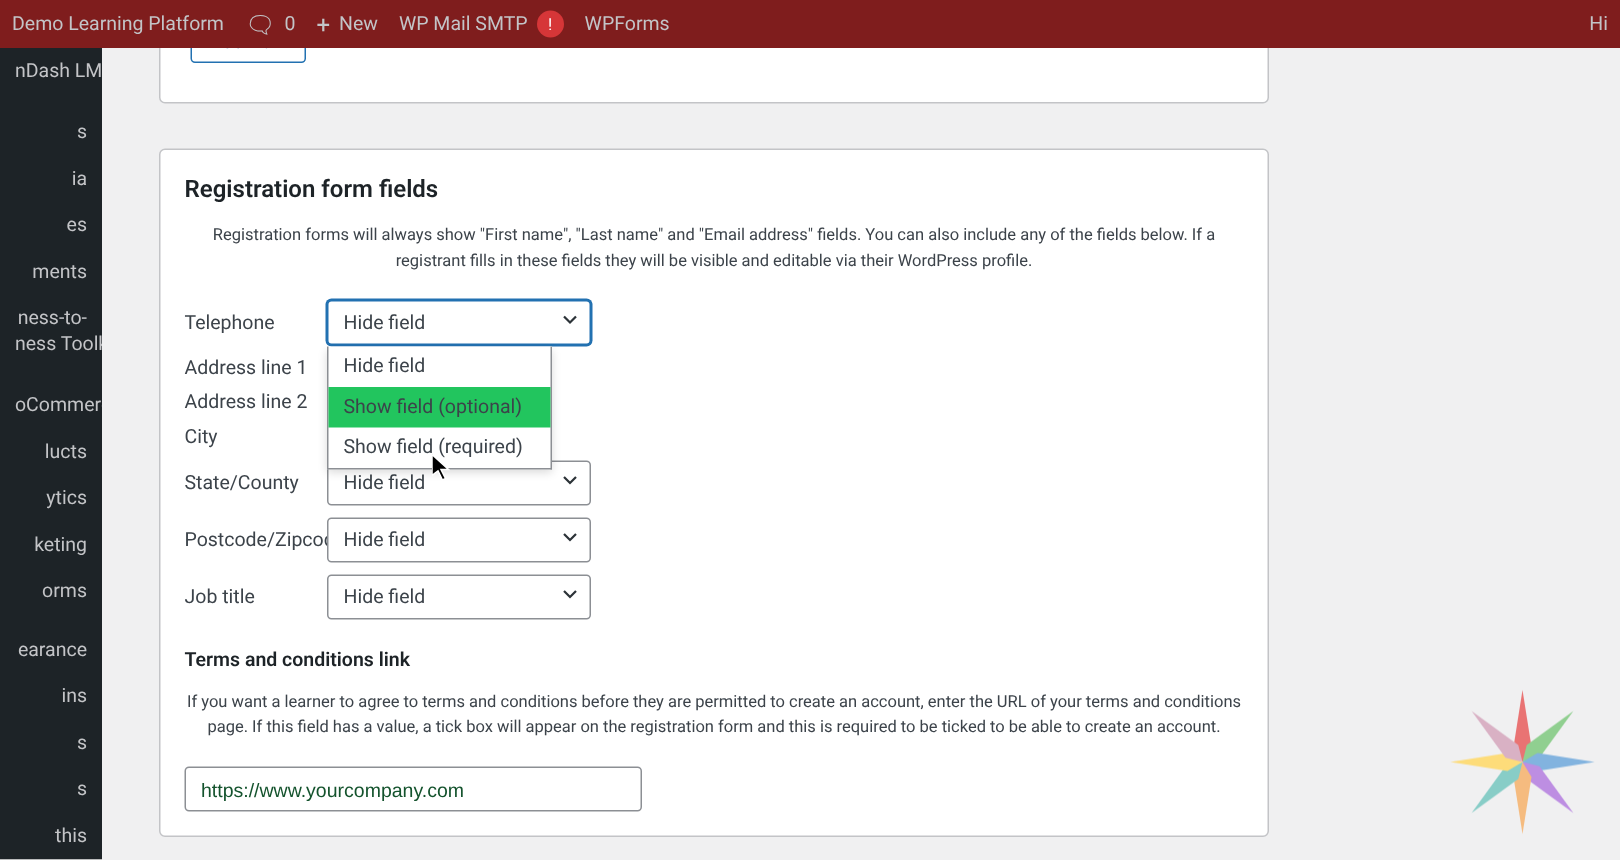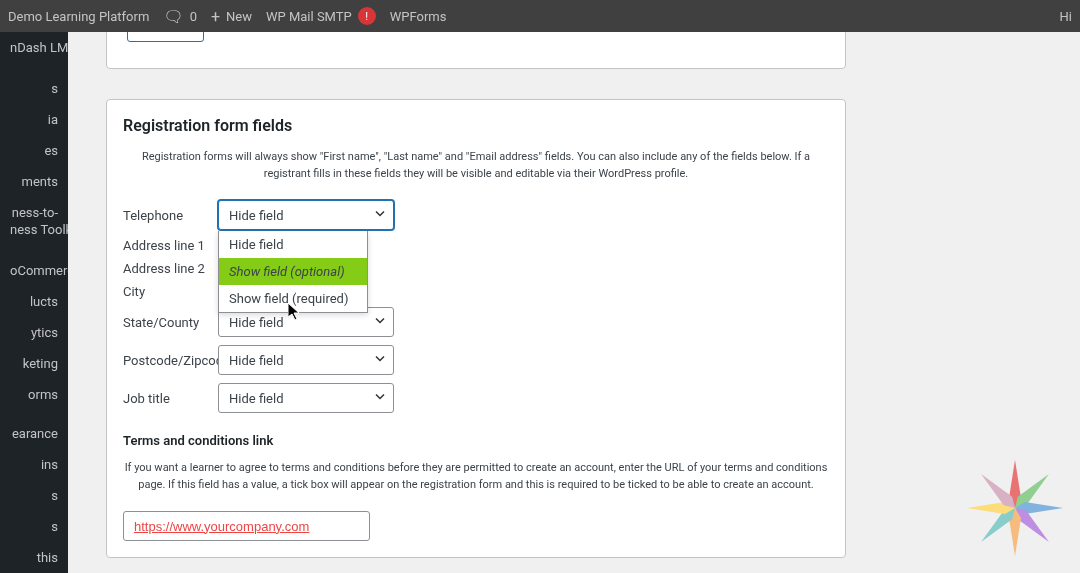--- a/index.html
+++ b/index.html
@@ -1,39 +1,39 @@
 <!DOCTYPE html>
 <html><head>
 <meta charset="utf-8">
 <style>
 * { box-sizing: border-box; margin: 0; padding: 0; }
 body { font-family: -apple-system, BlinkMacSystemFont, "Segoe UI", Roboto, sans-serif; font-size: 13px; color: #3c434a; background: #f0f0f1; overflow: hidden; }
-.adminbar { background: #404040; color: #c3c4c7; height: 32px; display: flex; align-items: center; justify-content: space-between; padding: 0 8px; font-size: 13px; }
+.adminbar { background: #7f1d1d; color: #c3c4c7; height: 32px; display: flex; align-items: center; justify-content: space-between; padding: 0 8px; font-size: 13px; }
 .adminbar-left { display: flex; align-items: center; gap: 14px; }
 .adminbar-item { display: flex; align-items: center; gap: 6px; cursor: pointer; }
 .badge-orange { background: #d63638; color: #fff; border-radius: 50%; width: 18px; height: 18px; display: inline-flex; align-items: center; justify-content: center; font-size: 11px; }
 .layout { display: flex; height: calc(100vh - 32px); }
 .sidebar { width: 68px; background: #1d2327; color: #c3c4c7; flex-shrink: 0; overflow: hidden; }
 .sidebar-item { padding: 8px 10px; font-size: 13px; cursor: pointer; white-space: nowrap; text-align: right; }
 .content { flex: 1; padding: 0 8px 20px 38px; overflow-y: auto; position: relative; }
 .panel { background: #fff; border: 1px solid #c3c4c7; border-radius: 4px; padding: 16px; margin-bottom: 30px; max-width: 740px; }
 .add-new-btn { border: 1.5px solid #2271b1; color: #2271b1; background: #fff; padding: 6px 12px; border-radius: 3px; cursor: pointer; font-size: 13px; }
 .section-title { font-size: 16px; font-weight: 600; color: #1d2327; margin-bottom: 14px; }
 .description { font-size: 11px; color: #3c434a; margin-bottom: 18px; line-height: 1.5; text-align: center; }
 .field-row { display: flex; align-items: center; margin-bottom: 8px; }
 .field-label { width: 95px; font-size: 13px; color: #3c434a; }
 .select-wrap { position: relative; width: 176px; }
 .select-box { width: 100%; height: 30px; border: 1px solid #8c8f94; border-radius: 3px; padding: 0 28px 0 10px; font-size: 13px; background: #fff; cursor: pointer; display: flex; align-items: center; }
 .select-box.active { border-color: #2271b1; box-shadow: 0 0 0 1px #2271b1; }
 .select-arrow { position: absolute; right: 8px; top: 50%; transform: translateY(-50%); pointer-events: none; color: #2c3338; }
 .dropdown-menu { position: absolute; top: 31px; left: 0; width: 150px; background: #fff; border: 1px solid #8c8f94; border-top: none; box-shadow: 0 2px 6px rgba(0,0,0,0.15); z-index: 100; }
 .dropdown-option { padding: 6px 10px; font-size: 13px; cursor: pointer; }
-.dropdown-option.highlighted-light { background: #84cc16; font-style: italic; }
+.dropdown-option.highlighted-light { background: #22c55e; }
 .subheading { font-weight: 600; font-size: 13px; color: #1d2327; margin: 20px 0 12px; }
-.text-input { width: 247px; height: 30px; border: 1px solid #8c8f94; border-radius: 3px; padding: 0 10px; font-size: 13px; color: #ef4444; text-decoration: underline; }
+.text-input { width: 305px; height: 30px; border: 1px solid #8c8f94; border-radius: 3px; padding: 0 10px; font-size: 13px; color: #14532d; }
 .cursor-ptr { position: absolute; pointer-events: none; z-index: 200; }
 .star-deco { position: fixed; bottom: 10px; right: 10px; opacity: 0.85; pointer-events: none; }
 .icon-comment, .icon-plus { font-size: 16px; }
 </style>
 </head>
 <body>
 
 <div class="adminbar">
   <div class="adminbar-left">
     <div class="adminbar-item">

